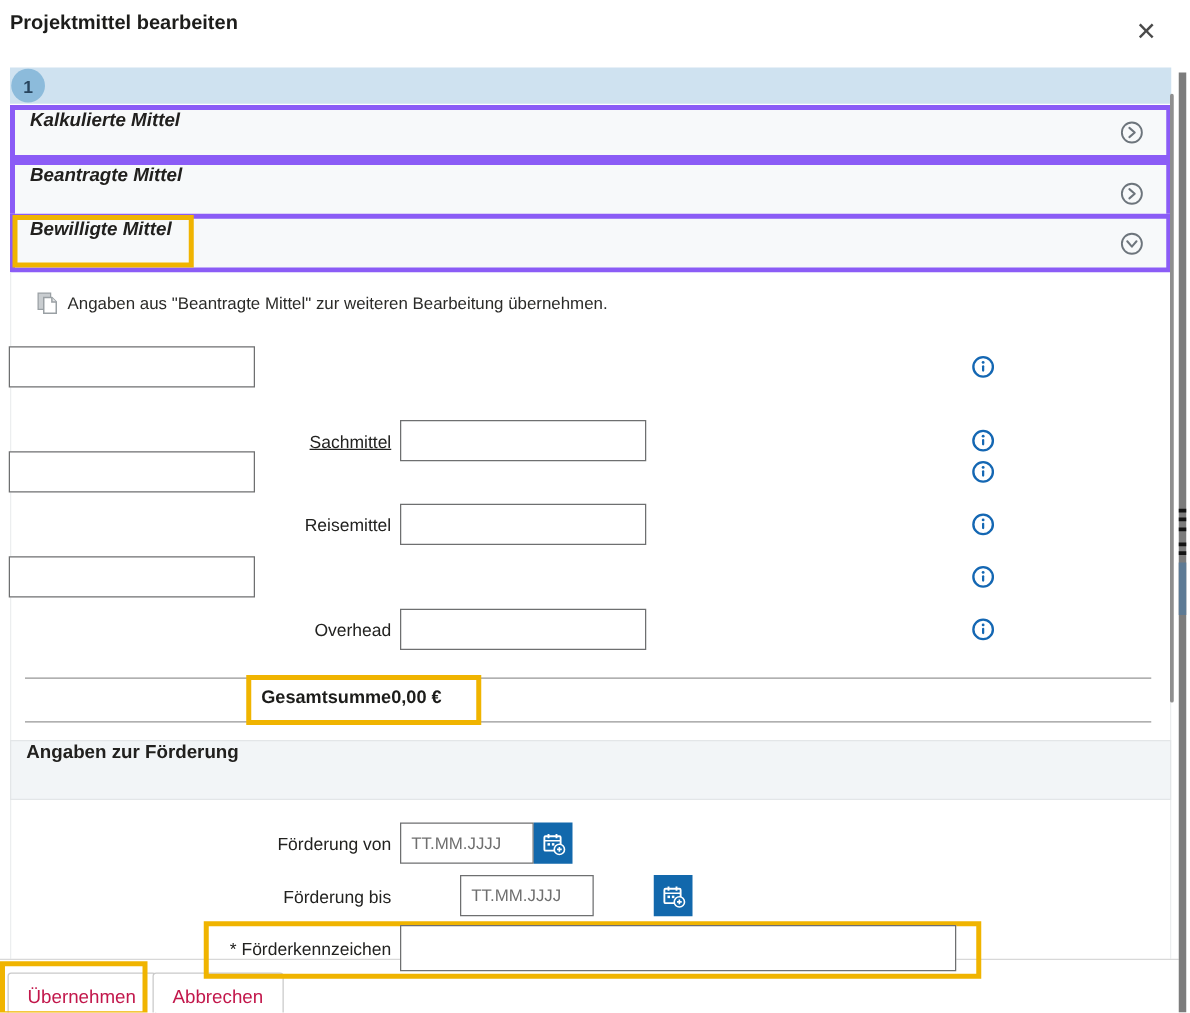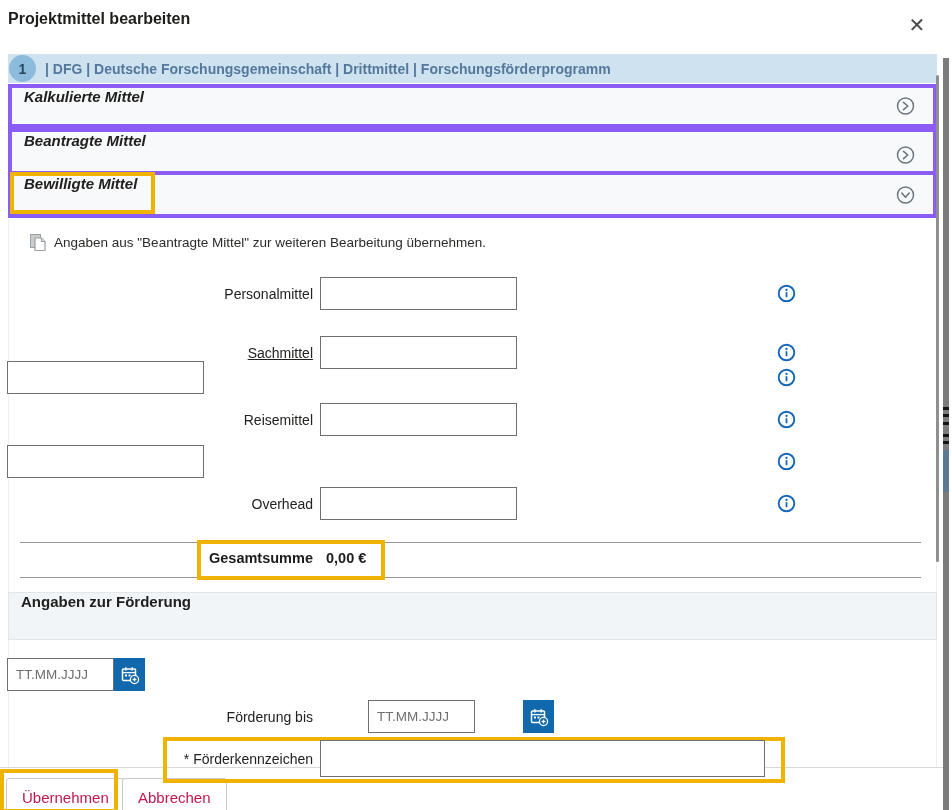--- a/index.html
+++ b/index.html
@@ -41,21 +41,21 @@
   .hint-text { font-size:13.5px; color:#2b2b29; }
 
   .field-row { left:0; width:810px; height:33px; display:flex; align-items:center; }
   .field-label { width:313px; text-align:right; padding-right:0; font-size:14px; color:#222220; }
   .field-input { margin-left:7px; width:197px; height:33px; border:1px solid #6e6f70;
                  background:#fff; font-size:14px; padding:0 8px; font-family:inherit; }
   .info-btn { position:absolute; left:777px; top:7px; width:19px; height:19px; border:none;
               background:none; padding:0; cursor:pointer; display:flex; }
 
   .sum-divider { left:20px; width:901px; border-top:1px solid #969696; }
-  .total-row { left:209px; top:550px; display:flex; align-items:baseline; gap:13px; }
+  .total-row { left:209px; top:550px; display:flex; align-items:baseline; }
   .total-label, .total-value { font-size:14.5px; font-weight:bold; color:#1c1c1a; }
 
   
   .sub-header { left:8px; top:592px; width:929px; height:48px; background:#f2f5f7;
                 border:1px solid #e3e6e8; display:flex; align-items:flex-start; }
   .sub-header .sub-label { margin-left:12px; font-size:15px; font-weight:bold; color:#21201e; }
   .panel-body2 { left:8px; top:640px; width:929px; height:127px; background:#ffffff;
                  border-left:1px solid #eceeef; border-right:1px solid #eceeef; }
 
   .date-input { margin-left:7px; width:107px; height:33px; border:1px solid #6e6f70;
@@ -91,21 +91,20 @@
   svg { display:block; }
 </style>
 </head>
 <body>
 
 <div class="abs dlg-title">Projektmittel bearbeiten</div>
 <button class="abs dlg-close">✕</button>
 
 <div class="abs wizard-bar">
   <div class="step-badge">1</div>
-  <div class="wizard-text">| DFG | Deutsche Forschungsgemeinschaft | Drittmittel | Forschungsförderprogramm</div>
 </div>
 
 <div class="abs acc-header" style="top:84px; height:44px;">
   <span class="acc-label">Kalkulierte Mittel</span>
   <span class="acc-chevron">
     <svg width="19" height="19" viewBox="0 0 19 19">
         <circle cx="9.5" cy="9.5" r="8" fill="none" stroke="#6d757c" stroke-width="1.5"></circle>
         <polyline points="7.5,5.8 11.8,9.5 7.5,13.2" fill="none" stroke="#6d757c" stroke-width="1.6" stroke-linecap="round" stroke-linejoin="round"></polyline>
       </svg>
   </span>
@@ -138,21 +137,20 @@
     <svg width="19" height="19" viewBox="0 0 19 19">
       <rect x="2.5" y="1.5" width="10" height="13" fill="#c9cdd0" stroke="#9aa0a4" stroke-width="1"></rect>
       <path d="M7 5 H13.5 L17 8.5 V17.5 H7 Z" fill="#ffffff" stroke="#9aa0a4" stroke-width="1.2"></path>
       <path d="M13.5 5 V8.5 H17" fill="#e4e6e8" stroke="#9aa0a4" stroke-width="1.2"></path>
     </svg>
   </span>
   <span class="hint-text">Angaben aus "Beantragte Mittel" zur weiteren Bearbeitung übernehmen.</span>
 </div>
 
 <div class="abs field-row" style="top:277px;">
-  <span class="field-label">Personalmittel</span>
   <input class="field-input" value="" style="">
   <button class="info-btn">
     <svg width="19" height="19" viewBox="0 0 19 19">
         <circle cx="9.5" cy="9.5" r="7.8" fill="none" stroke="#1467b3" stroke-width="1.9"></circle>
         <circle cx="9.5" cy="5.9" r="1.15" fill="#1467b3"></circle>
         <rect x="8.6" y="8.1" width="1.8" height="5.2" rx="0.9" fill="#1467b3"></rect>
       </svg>
   </button>
 </div>
 <div class="abs field-row" style="top:336px;text-decoration:underline;">
@@ -215,20 +213,21 @@
   <span class="total-value">0,00 €</span>
 </div>
 <div class="abs sum-divider" style="top:577px;"></div>
 
 <div class="abs sub-header">
   <span class="sub-label">Angaben zur Förderung</span>
 </div>
 <div class="abs panel-body2"></div>
 
 <div class="abs field-row" style="top:658px;">
+  <span class="field-label">Förderung von</span>
   <input class="date-input" placeholder="TT.MM.JJJJ" style="">
   <button class="cal-btn">
     <svg width="20" height="20" viewBox="0 0 20 20">
       <rect x="2.5" y="4" width="13" height="11.5" rx="1" fill="none" stroke="#ffffff" stroke-width="1.5"></rect>
       <line x1="5.8" y1="2.2" x2="5.8" y2="5.6" stroke="#ffffff" stroke-width="1.5"></line>
       <line x1="12.2" y1="2.2" x2="12.2" y2="5.6" stroke="#ffffff" stroke-width="1.5"></line>
       <line x1="2.5" y1="7.6" x2="15.5" y2="7.6" stroke="#ffffff" stroke-width="1.3"></line>
       <rect x="5" y="9.5" width="2" height="2" fill="#ffffff"></rect>
       <rect x="8.5" y="9.5" width="2" height="2" fill="#ffffff"></rect>
       <circle cx="14.5" cy="14.5" r="4.1" fill="#1268ac" stroke="#ffffff" stroke-width="1.3"></circle>

